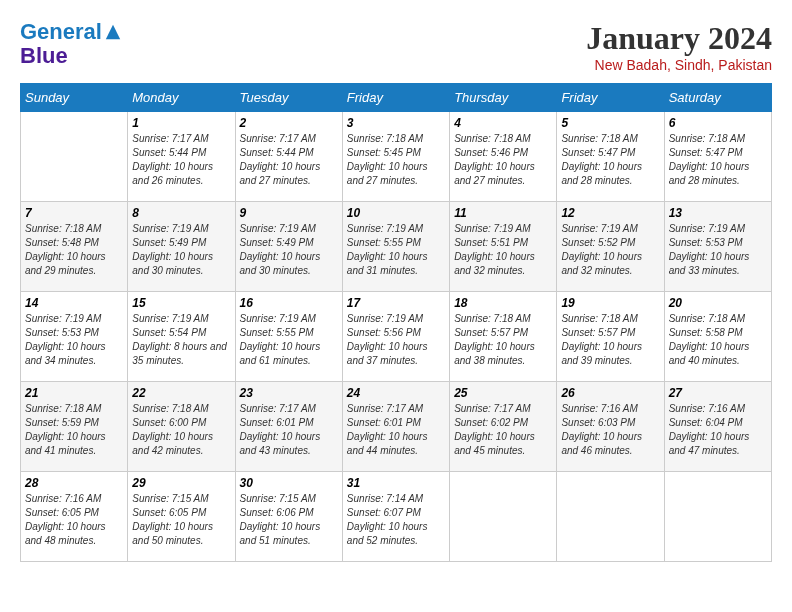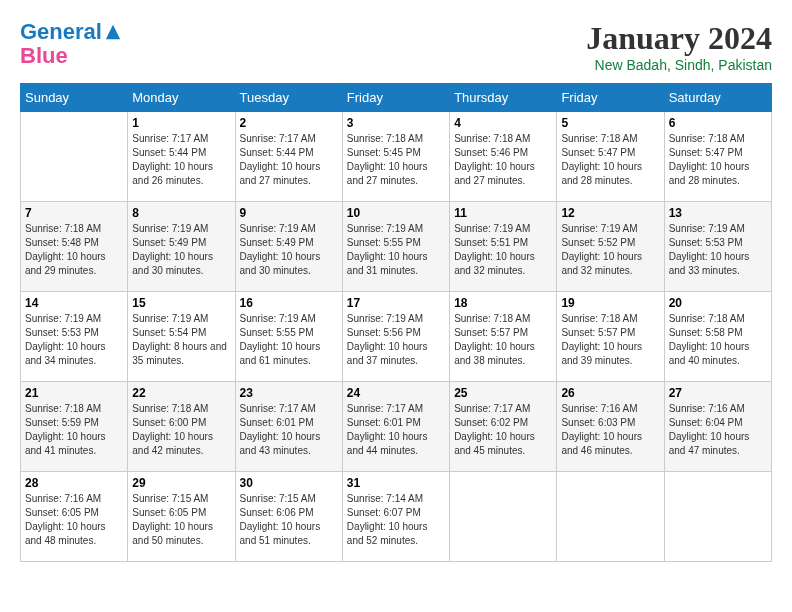--- a/index.html
+++ b/index.html
@@ -39,26 +39,27 @@
       text-align: right;
     }
     .month-year {
       font-size: 32px;
       font-weight: bold;
       color: #333;
       font-family: Liberation Serif, serif;
     }
     .location {
       font-size: 14px;
-      color: #15803d;
+      color: #b91c1c;
     }
     table {
       width: 100%;
       border-collapse: collapse;
       font-size: 11px;
+      font-style: italic;
     }
     thead tr th {
       background-color: #1a7abf;
       color: #fff;
       padding: 6px 4px;
       text-align: left;
       font-size: 13px;
       font-weight: normal;
       border: 1px solid #1a7abf;
     }
@@ -98,21 +99,21 @@
   <div class="logo">
     <div>
       <div style="display:flex;align-items:center;">
         <span class="logo-text">
           <span>General</span>
         </span>
         <svg class="logo-icon" viewBox="0 0 20 20">
           <polygon points="2,18 10,2 18,18" fill="#1a7abf"></polygon>
         </svg>
       </div>
-      <div class="logo-text" style="color:#ec4899; font-size:22px; font-weight:bold;">Blue</div>
+      <div class="logo-text" style="color:#4c1d95; font-size:22px; font-weight:bold;">Blue</div>
     </div>
   </div>
   <div class="title-block">
     <div class="month-year">January 2024</div>
     <div class="location">New Badah, Sindh, Pakistan</div>
   </div>
 </div>
 
 <table>
   <thead>

